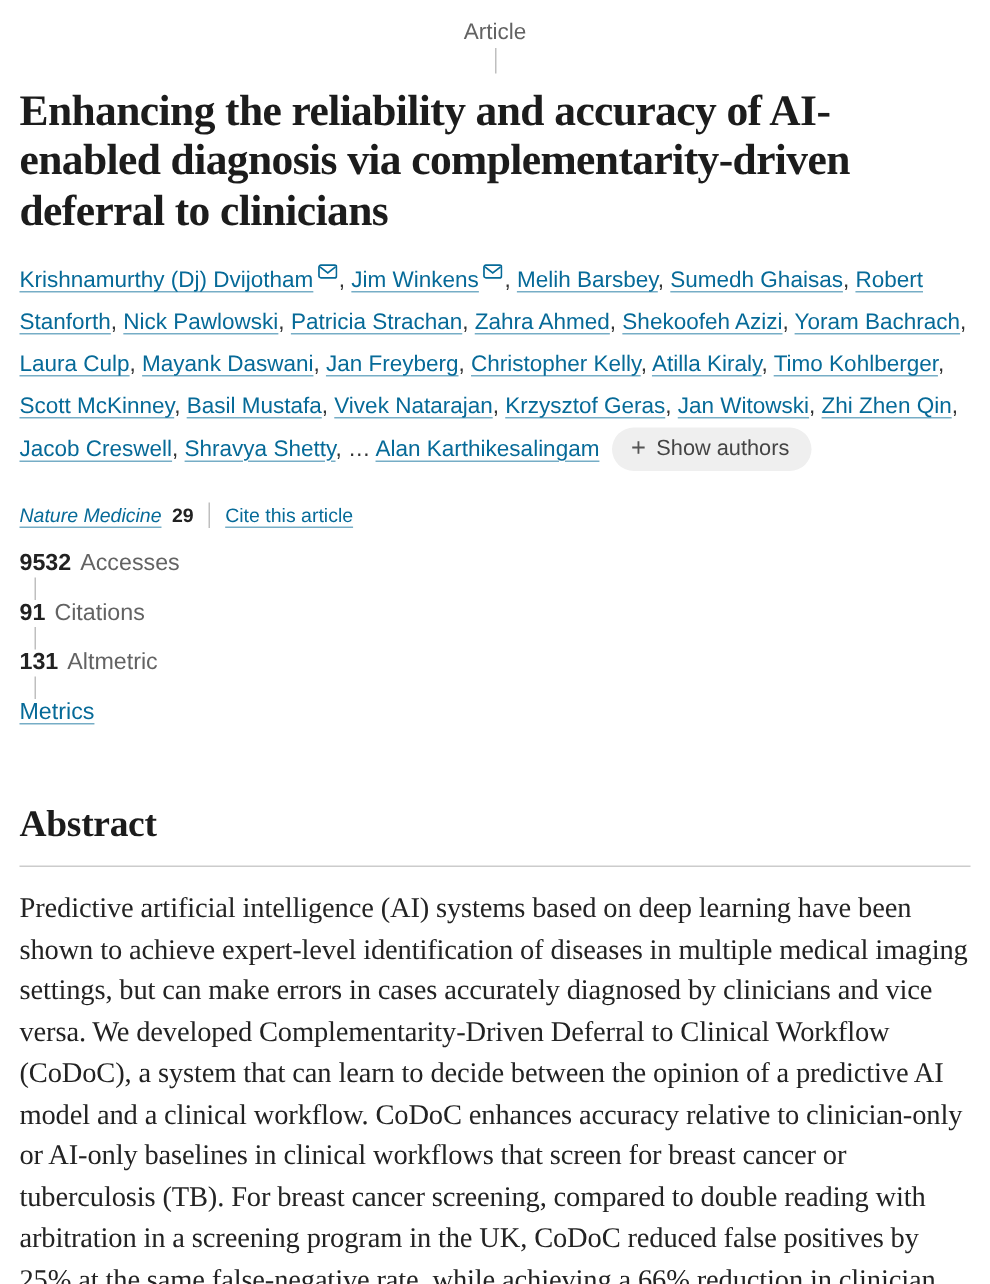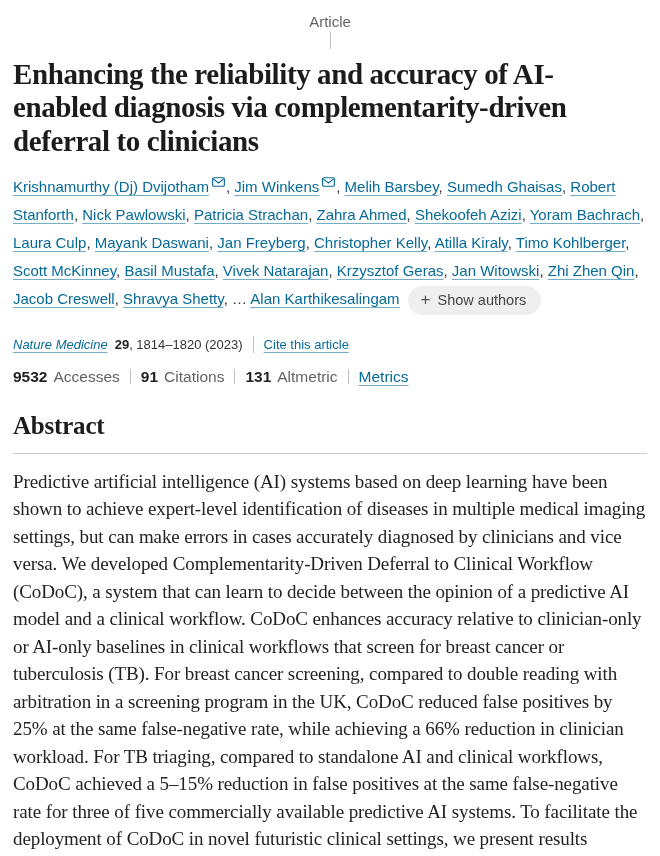--- a/index.html
+++ b/index.html
@@ -121,28 +121,28 @@
     text-decoration:underline;
     text-decoration-thickness:1px;
     text-underline-offset:3px;
     text-decoration-color:rgba(6,106,152,.55);
     cursor:pointer;
   }
   .metrics-row{
     margin-top:15px;
     font-size:15.5px;
     display:flex;
-    align-items:center;
+    flex-direction:column;
   }
   .metric .val{font-weight:700;color:#222;}
   .metric .lab{color:var(--muted);margin-left:6px;}
 
   
   h2.abs-heading{
-    margin-top:26px;
+    margin-top:52px;
     font-family:"Liberation Serif","DejaVu Serif",serif;
     font-weight:700;
     font-size:25px;
     letter-spacing:-0.2px;
     color:var(--title-ink);
   }
   .rule{
     margin-top:13px;
     height:1px;
     background:var(--rule);
@@ -175,21 +175,20 @@
             <rect x="0.8" y="0.8" width="14.4" height="10.4" rx="1.6" fill="none" stroke="currentColor" stroke-width="1.4"></rect>
             <path d="M1.6 2.2 8 7.2l6.4-5" fill="none" stroke="currentColor" stroke-width="1.4"></path>
           </svg></span><span class="sep">, </span><a href="#" class="author">Melih Barsbey</a><span class="sep">, </span><a href="#" class="author">Sumedh Ghaisas</a><span class="sep">, </span><a href="#" class="author">Robert Stanforth</a><span class="sep">, </span><a href="#" class="author">Nick Pawlowski</a><span class="sep">, </span><a href="#" class="author">Patricia Strachan</a><span class="sep">, </span><a href="#" class="author">Zahra Ahmed</a><span class="sep">, </span><a href="#" class="author">Shekoofeh Azizi</a><span class="sep">, </span><a href="#" class="author">Yoram Bachrach</a><span class="sep">, </span><a href="#" class="author">Laura Culp</a><span class="sep">, </span><a href="#" class="author">Mayank Daswani</a><span class="sep">, </span><a href="#" class="author">Jan Freyberg</a><span class="sep">, </span><a href="#" class="author">Christopher Kelly</a><span class="sep">, </span><a href="#" class="author">Atilla Kiraly</a><span class="sep">, </span><a href="#" class="author">Timo Kohlberger</a><span class="sep">, </span><a href="#" class="author">Scott McKinney</a><span class="sep">, </span><a href="#" class="author">Basil Mustafa</a><span class="sep">, </span><a href="#" class="author">Vivek Natarajan</a><span class="sep">, </span><a href="#" class="author">Krzysztof Geras</a><span class="sep">, </span><a href="#" class="author">Jan Witowski</a><span class="sep">, </span><a href="#" class="author">Zhi Zhen Qin</a><span class="sep">, </span><a href="#" class="author">Jacob Creswell</a><span class="sep">, </span><a href="#" class="author">Shravya Shetty</a><span class="sep">, … </span><a href="#" class="author">Alan Karthikesalingam</a></span><button class="show-authors">
         <span class="plus">+</span>
         <span>Show authors</span>
       </button></p>
 
   <div class="cite-row">
     <a class="journal" href="#">Nature Medicine</a>
     <span class="vol">29</span>
-    <span>, 1814–1820 (2023)</span>
     <span class="vdiv"></span>
     <a class="plain-link" href="#">Cite this article</a>
   </div>
 
   <div class="metrics-row">
     <span class="metric"><span class="val">9532</span><span class="lab">Accesses</span></span>
     <span class="vdiv short"></span>
     <span class="metric"><span class="val">91</span><span class="lab">Citations</span></span>
     <span class="vdiv short"></span>
     <span class="metric"><span class="val">131</span><span class="lab">Altmetric</span></span>

